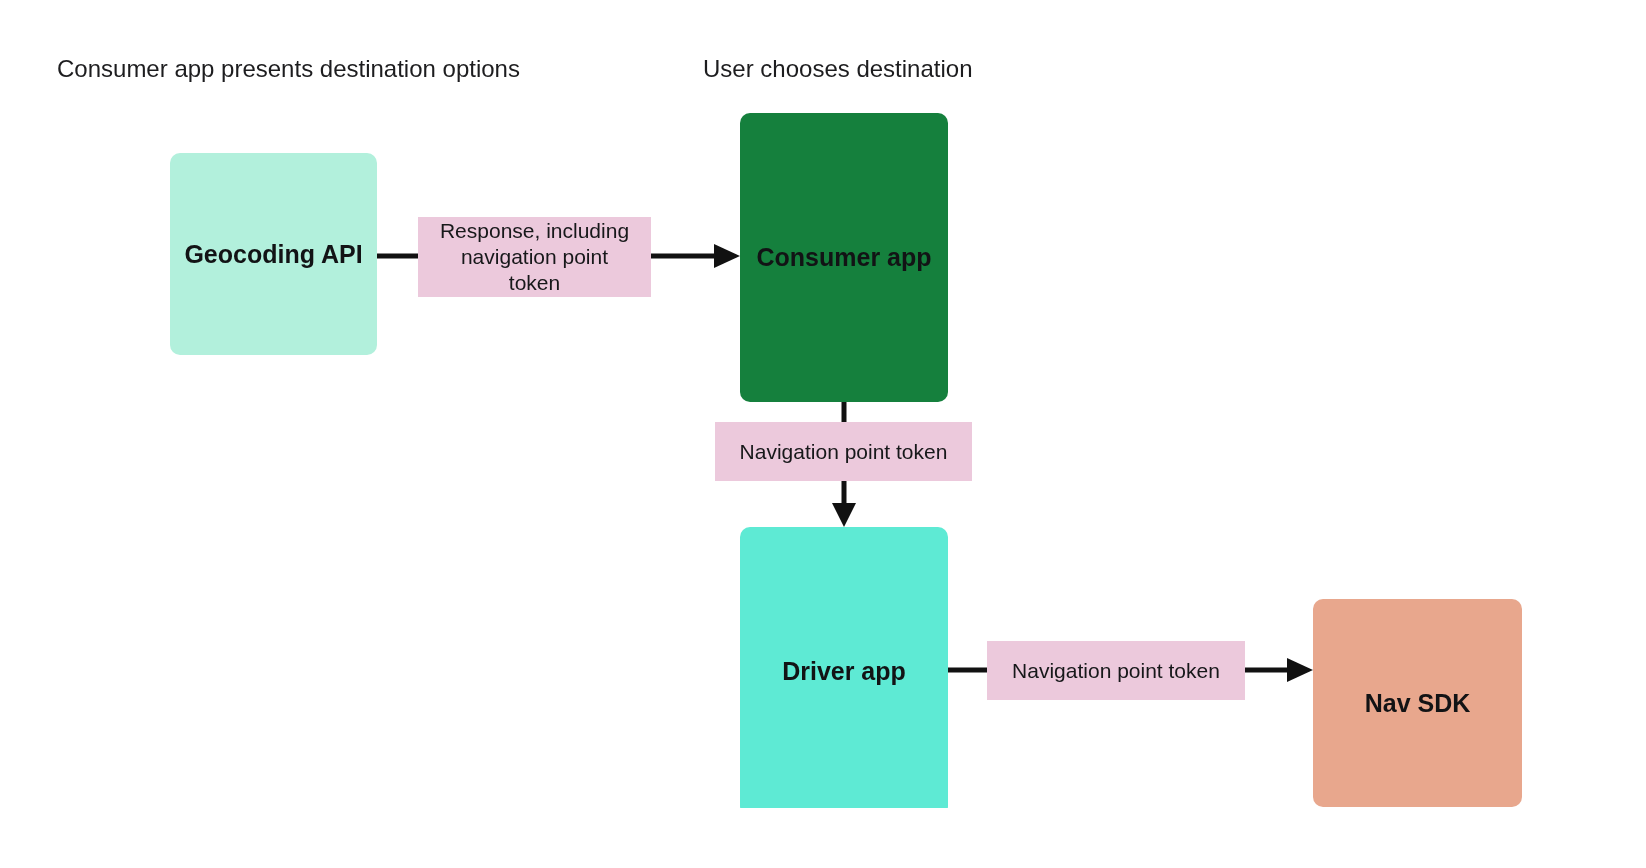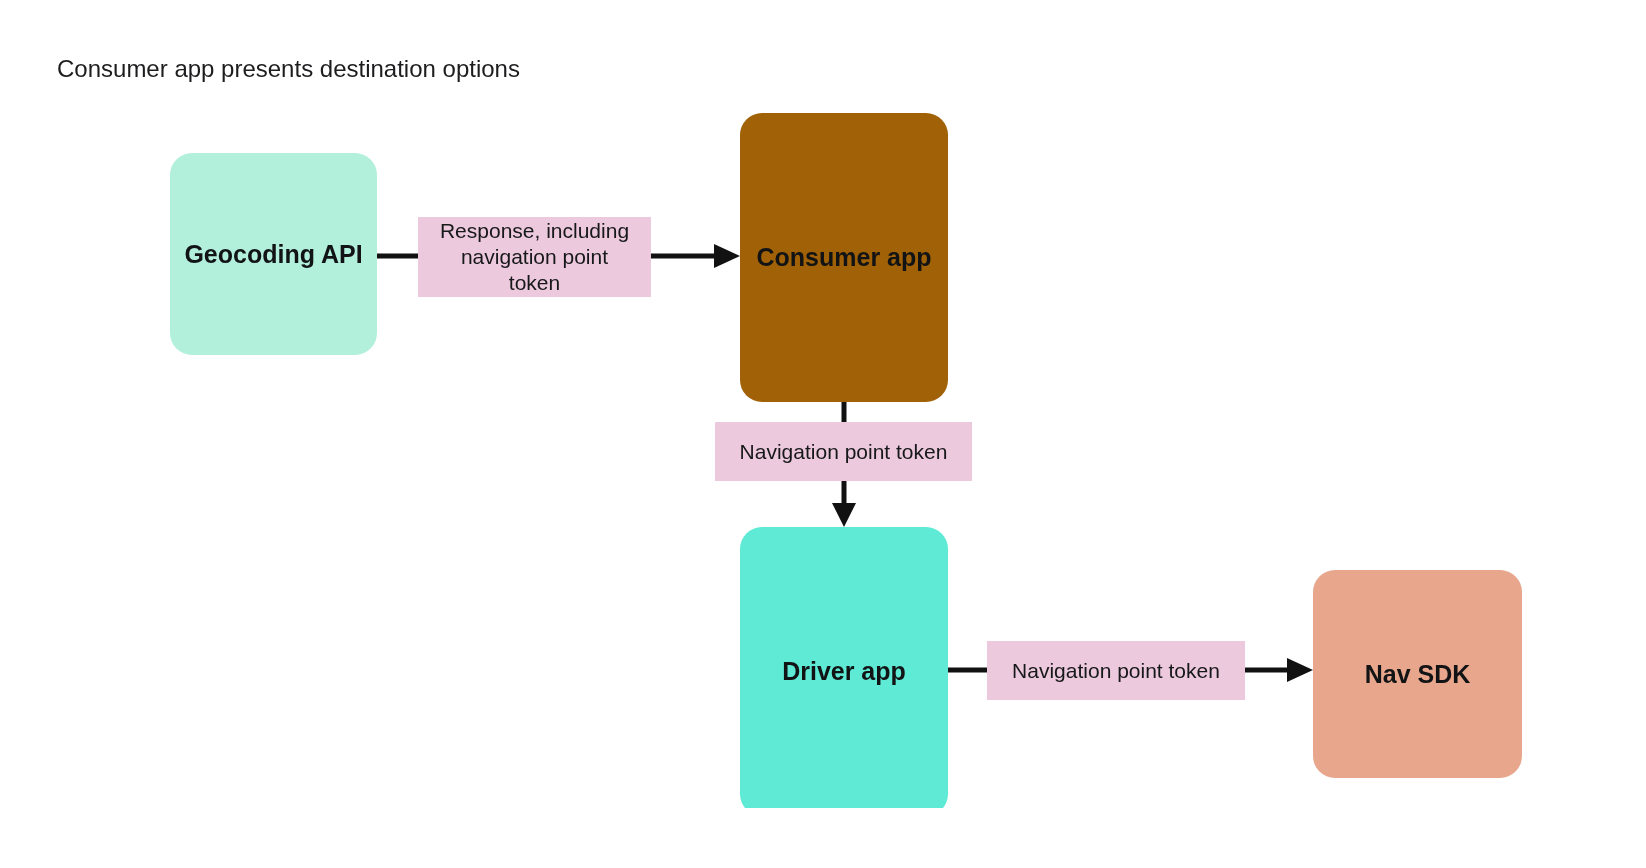--- a/index.html
+++ b/index.html
@@ -25,33 +25,33 @@
   .edges-layer {
     position: absolute;
     left: 0; top: 0;
     width: 1646px; height: 868px;
     z-index: 1;
     color: #111111;
   }
   .node {
     position: absolute;
     z-index: 2;
-    border-radius: 22px;
+    border-radius: 10px;
     display: flex;
     align-items: center;
     justify-content: center;
     text-align: center;
     font-size: 25px;
     font-weight: 700;
     color: #121315;
   }
   .node-geocoding { left: 170px; top: 153px; width: 207px; height: 202px; }
   .node-consumer  { left: 740px; top: 113px; width: 208px; height: 289px; }
   .node-driver    { left: 740px; top: 527px; width: 208px; height: 289px; }
-  .node-navsdk    { left: 1313px; top: 570px; width: 209px; height: 208px; }
+  .node-navsdk    { left: 1313px; top: 599px; width: 209px; height: 208px; }
   .edge-label {
     position: absolute;
     z-index: 2;
     display: flex;
     align-items: center;
     justify-content: center;
     text-align: center;
     font-size: 21px;
     font-weight: 400;
     line-height: 26px;
@@ -61,20 +61,21 @@
   .edge-label-1 .label-text { width: 196px; }
   .edge-label-2 { left: 715px; top: 422px; width: 257px; height: 59px; }
   .edge-label-3 { left: 987px; top: 641px; width: 258px; height: 59px; }
 </style>
 </head>
 <body>
 
 <div class="canvas">
 
   <div class="stage-header" style="left:57px">Consumer app presents destination options</div>
+  <div class="stage-header" style="left:703px">User chooses destination</div>
 
   <svg class="edges-layer" viewBox="0 0 1646 868" xmlns="http://www.w3.org/2000/svg" aria-hidden="true">
 
     <g>
       <line x1="377" y1="256" x2="716" y2="256" stroke="currentColor" stroke-width="5"></line>
       <polygon points="740,256 714,244 714,268" fill="currentColor"></polygon>
     </g>
 
     <g>
       <line x1="844" y1="402" x2="844" y2="505" stroke="currentColor" stroke-width="5"></line>
@@ -93,21 +94,21 @@
   <div class="edge-label edge-label-2" style="background: rgb(236, 201, 220);">
     <span class="label-text">Navigation point token</span>
   </div>
   <div class="edge-label edge-label-3" style="background: rgb(236, 201, 220);">
     <span class="label-text">Navigation point token</span>
   </div>
 
   <div class="node node-geocoding" style="background: rgb(178, 240, 220);">
     <span>Geocoding API</span>
   </div>
-  <div class="node node-consumer" style="background: #a16207;">
+  <div class="node node-consumer" style="background: #15803d;">
     <span>Consumer app</span>
   </div>
   <div class="node node-driver" style="background: #5eead4;">
     <span>Driver app</span>
   </div>
   <div class="node node-navsdk" style="background: rgb(232, 167, 141);">
     <span>Nav SDK</span>
   </div>
 
 </div>

